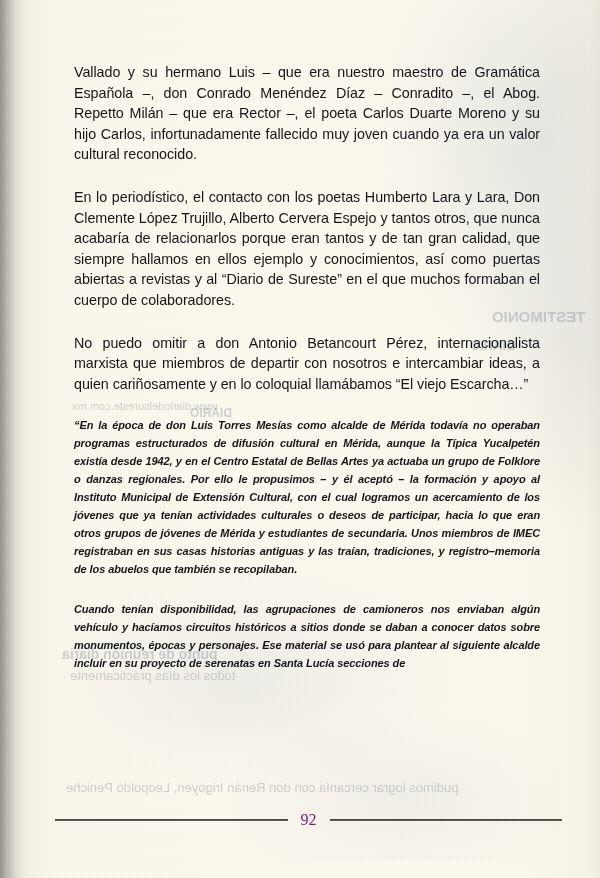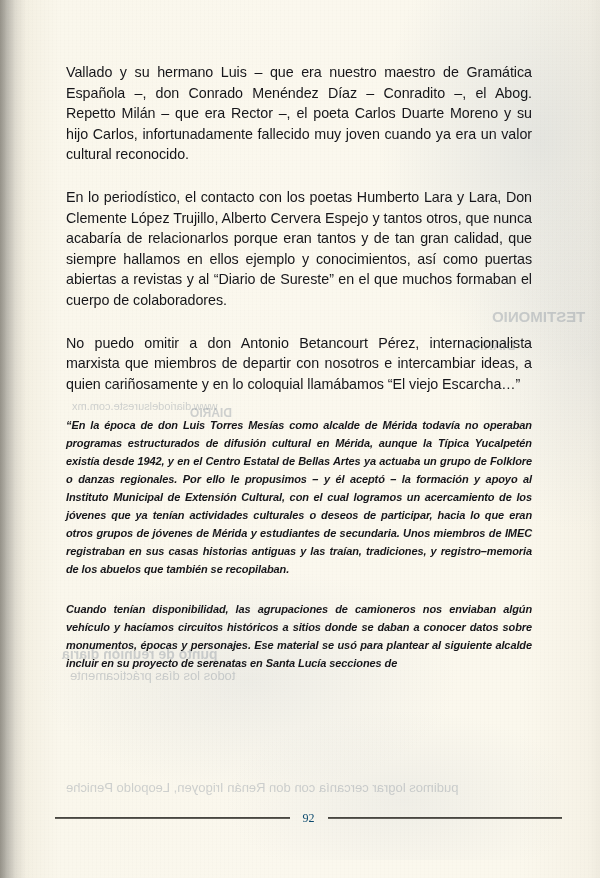--- a/index.html
+++ b/index.html
@@ -84,21 +84,21 @@
     transform: scaleX(-1);
     white-space: nowrap;
     pointer-events: none;
     font-family: "Liberation Sans", sans-serif;
     font-weight: bold;
   }
 
   
   .content {
     position: absolute;
-    left: 66px;
+    left: 74px;
     top: 62px;
     width: 466px;
   }
   p {
     margin: 0 0 22px 0;
     color: #16161a;
     font-size: 14.3px;
     line-height: 20.6px;
     text-align: justify;
     text-justify: inter-word;
@@ -126,22 +126,22 @@
     gap: 11px;
   }
   .rule {
     flex: 1 1 auto;
     height: 2px;
     background: linear-gradient(180deg, #6d6a62 0%, #2b2a27 45%, #8c8980 100%);
   }
   .rule.left  { max-width: 243px; }
   .page-number {
     font-family: "Liberation Serif", serif;
-    font-size: 12px;
-    color: #0c4a6e;
+    font-size: 16px;
+    color: #701a75;
     line-height: 1;
     padding: 0 2px;
   }
 </style>
 </head>
 <body>
 
 <div class="page">
 
   <div class="paper-base"></div>

